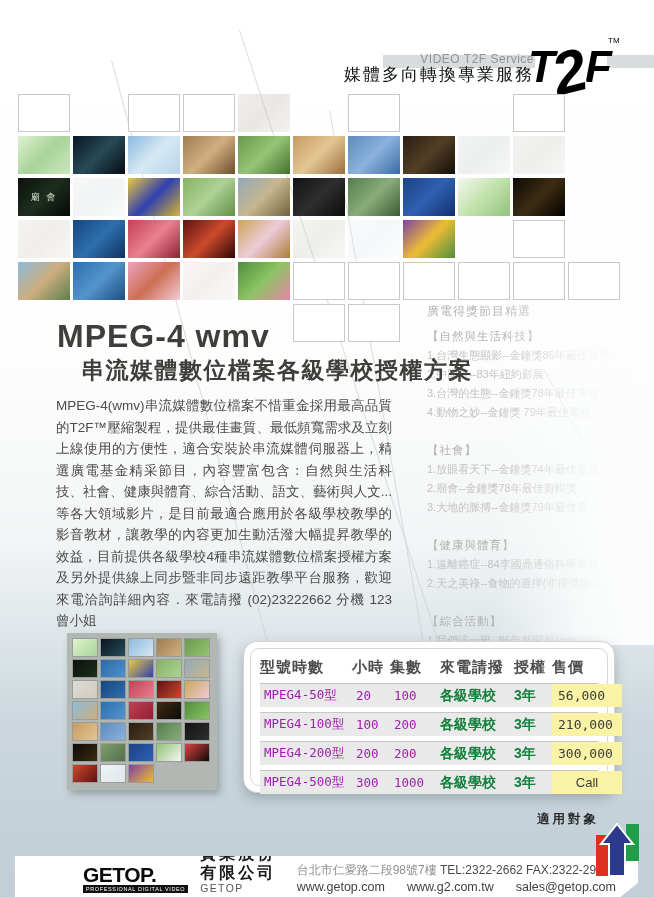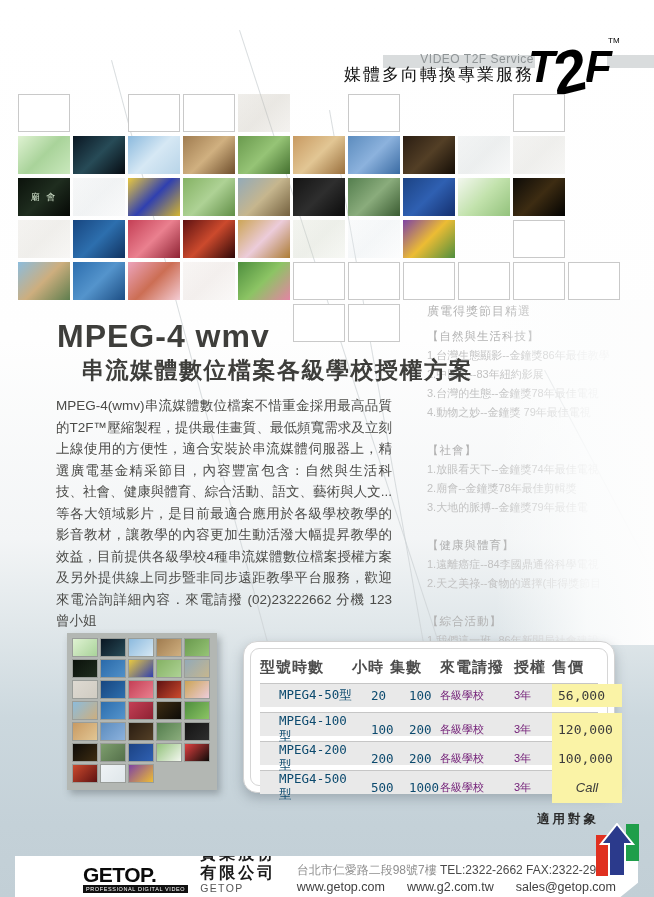--- a/index.html
+++ b/index.html
@@ -44,25 +44,25 @@
   .tile{width:26px;height:19px;border:1px solid #999d99;box-sizing:border-box;}
 
   
   #table-panel{position:absolute;left:243px;top:641px;width:372px;height:152px;background:#fff;
     border:1px solid #d2d2d2;border-radius:14px;box-shadow:0 5px 12px rgba(95,105,115,.4);box-sizing:border-box;}
   #table-inner{position:absolute;left:6px;top:6px;right:6px;bottom:6px;border:1px solid #d6d6d6;border-radius:9px;padding:7px 9px;box-sizing:border-box;}
   .t-grid{display:grid;grid-template-columns:92px 38px 50px 74px 38px 70px;align-items:center;}
   #table-header{height:22px;}
   #table-header span{font-size:15px;font-weight:bold;color:#4d4d4d;letter-spacing:1px;}
   .t-row{height:23px;background:#e9e9e9;border-top:1px solid #c6c6c6;margin-top:5px;}
-  .t-model,.t-num{font-family:"DejaVu Sans Mono",monospace;font-size:12.5px;color:#0c4a6e;padding-left:19px;}
-  .t-cn{font-size:11px;font-weight:normal;color:#701a75;}
+  .t-model,.t-num{font-family:"DejaVu Sans Mono",monospace;font-size:12.5px;color:#a21caf;padding-left:4px;}
+  .t-cn{font-size:14px;font-weight:bold;color:#15803d;}
   .t-price{font-family:"DejaVu Sans Mono",monospace;font-size:13px;color:#3c3c3c;background:#faf3a6;
     height:100%;display:flex;align-items:center;padding:0 6px;box-sizing:border-box;}
-  .t-price.call{justify-content:center;font-family:"Liberation Sans",sans-serif;font-style:italic;}
+  .t-price.call{justify-content:center;font-family:"Liberation Sans",sans-serif;}
 
   
   #bef-label{position:absolute;left:537px;top:811px;font-size:12.5px;font-weight:bold;color:#2a2a2a;letter-spacing:3px;}
   #footer-bar{position:absolute;left:15px;top:832px;width:623px;height:46px;background:#fff;
     clip-path:polygon(0 0,100% 0,100% 58%,96.2% 100%,0 100%);display:flex;align-items:center;padding-left:68px;box-sizing:border-box;margin-top:24px;}
   .getop-word{font-size:21px;font-weight:bold;color:#0a0a0a;letter-spacing:-.5px;line-height:20px;}
   .getop-sub{background:#111;color:#fff;font-size:5.5px;letter-spacing:.6px;padding:1px 3px;white-space:nowrap;}
   #company{margin-left:12px;}
   #company-cn{font-size:16px;font-weight:bold;color:#1a1a1a;letter-spacing:3px;line-height:19px;}
   #company-en{font-size:10.5px;color:#555;letter-spacing:1.4px;line-height:13px;}
@@ -242,33 +242,33 @@
             <span class="t-cn">各級學校</span>
             <span class="t-cn">3年</span>
             <span class="t-price">56,000</span>
           </div>
           <div class="t-row t-grid">
             <span class="t-model">MPEG4-100型</span>
             <span class="t-num">100</span>
             <span class="t-num">200</span>
             <span class="t-cn">各級學校</span>
             <span class="t-cn">3年</span>
-            <span class="t-price">120,000</span>
+            <span class="t-price">210,000</span>
           </div>
           <div class="t-row t-grid">
             <span class="t-model">MPEG4-200型</span>
             <span class="t-num">200</span>
             <span class="t-num">200</span>
             <span class="t-cn">各級學校</span>
             <span class="t-cn">3年</span>
-            <span class="t-price">100,000</span>
+            <span class="t-price">300,000</span>
           </div>
           <div class="t-row t-grid">
             <span class="t-model">MPEG4-500型</span>
-            <span class="t-num">500</span>
+            <span class="t-num">300</span>
             <span class="t-num">1000</span>
             <span class="t-cn">各級學校</span>
             <span class="t-cn">3年</span>
             <span class="t-price call">Call</span>
           </div>
         </div>
     </div>
   </div>
 
   <div id="bef-label">適用對象</div>

